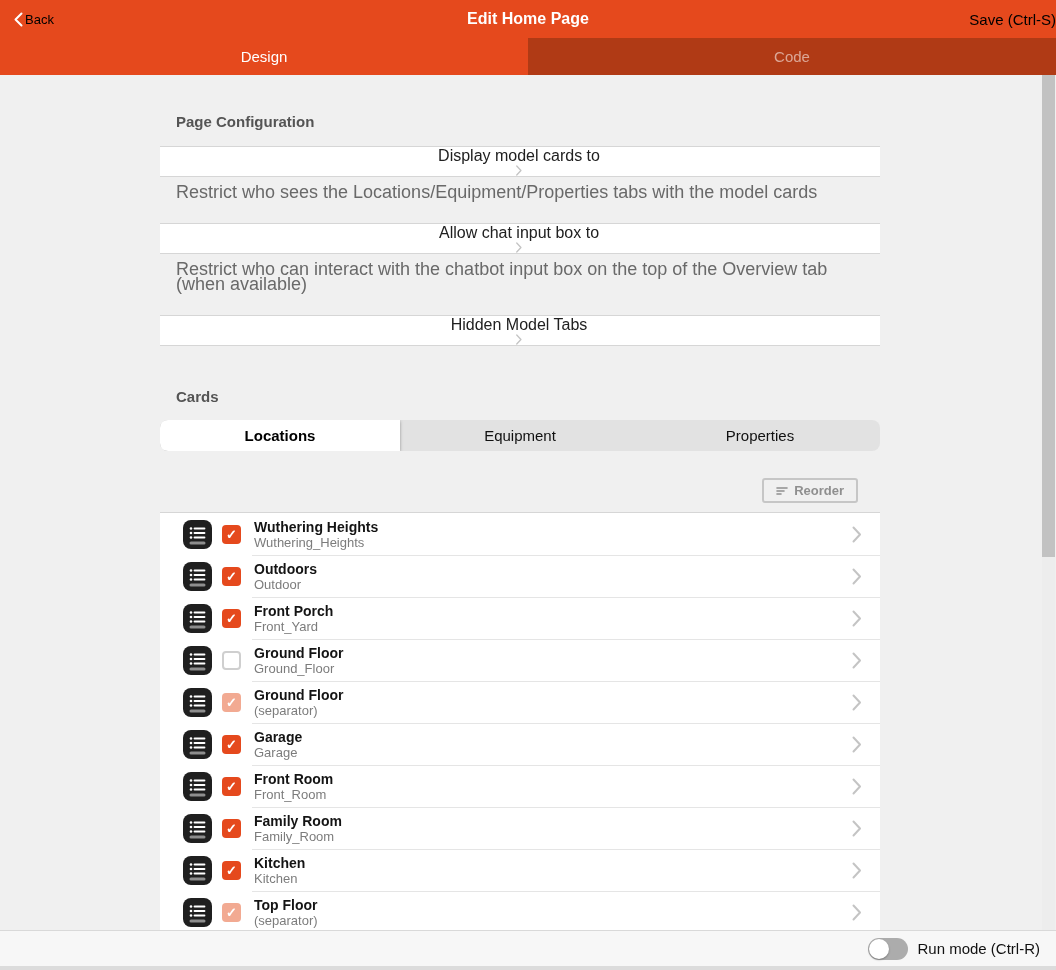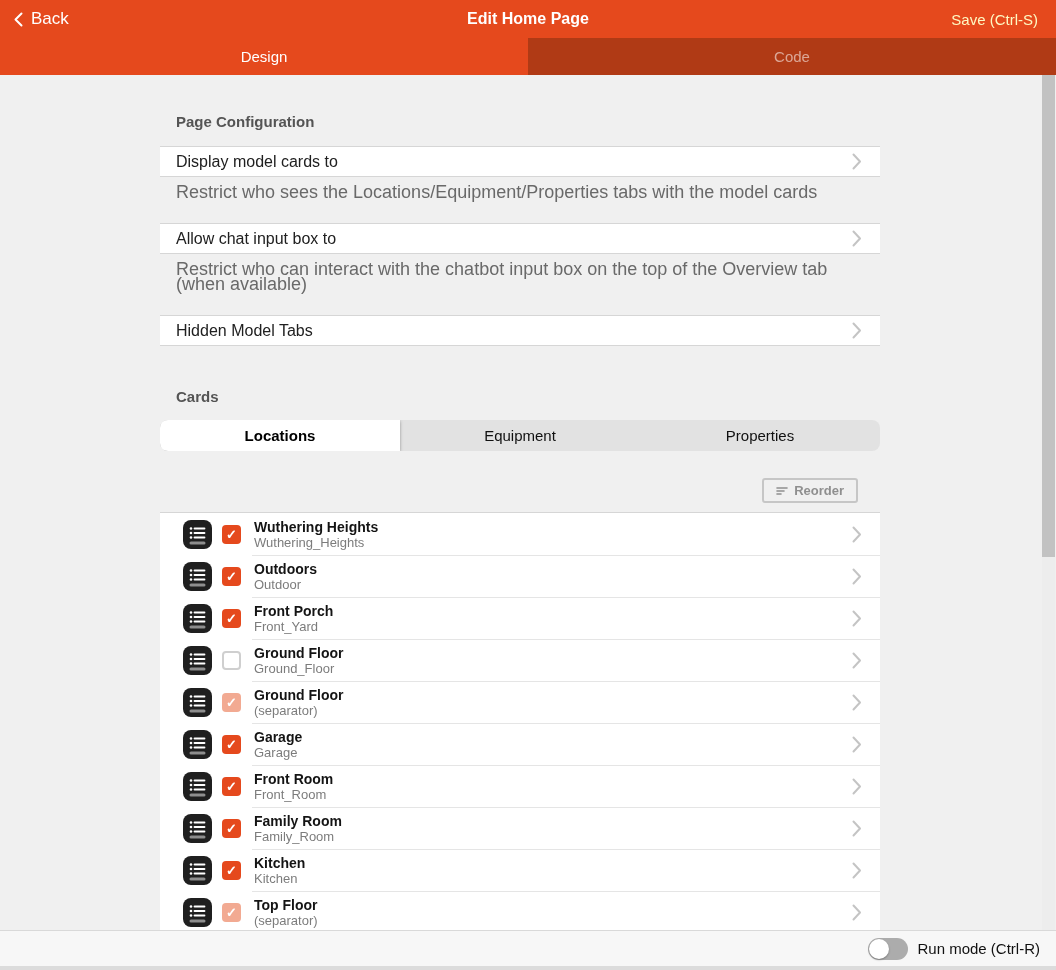--- a/index.html
+++ b/index.html
@@ -12,39 +12,39 @@
     --checkbox-disabled:#F2AA92;
     --scroll-thumb:#C2C2C2;
   }
   *{box-sizing:border-box;margin:0;padding:0;}
   html,body{width:1056px;height:970px;overflow:hidden;}
   body{font-family:"Liberation Sans",sans-serif;background:#fff;}
   .app{width:1056px;height:970px;position:relative;display:flex;flex-direction:column;background:var(--page-bg);}
 
   
   .topbar{height:38px;background:var(--accent);display:flex;align-items:center;position:relative;flex:0 0 auto;}
-  .back{display:flex;align-items:center;gap:8px;color:#ffffff;font-size:17px;padding-left:14px;cursor:pointer;}
+  .back{display:flex;align-items:center;gap:2px;color:#000000;font-size:13px;padding-left:14px;cursor:pointer;}
   .title{position:absolute;left:0;right:0;text-align:center;color:#fff;font-size:16px;font-weight:bold;pointer-events:none;}
-  .save{margin-left:auto;color:#fef9c3;font-size:15px;padding-right:18px;cursor:pointer;position:relative;z-index:1;text-align:right;}
+  .save{margin-left:auto;color:#000000;font-size:15px;cursor:pointer;position:relative;z-index:1;text-align:right;}
 
   
   .tabbar{height:37px;display:flex;flex:0 0 auto;}
   .tab{flex:1;display:flex;align-items:center;justify-content:center;font-size:15px;cursor:pointer;}
   .tab.design{background:var(--accent);color:#fff;}
   .tab.code{background:var(--code-tab-bg);color:rgba(255,255,255,0.55);}
 
   
   .content{flex:1 1 auto;position:relative;background:var(--page-bg);overflow:hidden;}
   .col{margin-left:160px;width:720px;}
 
   .block-title{font-size:15px;font-weight:bold;color:#545454;margin:38px 16px 16px;}
   .block-title.cards-title{margin-top:42px;margin-bottom:15px;}
 
   .row{height:31px;background:#fff;border-top:1px solid var(--hairline);border-bottom:1px solid var(--hairline);
-       display:flex;align-items:center;justify-content:space-between;padding:0 18px 0 16px;cursor:pointer;}
+       display:flex;align-items:center;justify-content:space-between;padding:0 18px 0 16px;cursor:pointer;flex-direction:column;}
   .row-label{font-size:16px;color:#202020;}
   .row-desc{font-size:18px;color:#696969;margin:8px 16px 23px;line-height:15px;}
 
   
   .segmented{height:31px;background:#E2E2E2;border-radius:8px;display:flex;overflow:hidden;}
   .seg{flex:1;display:flex;align-items:center;justify-content:center;font-size:15px;color:#111;font-weight:500;cursor:pointer;}
   .seg.active{background:#fff;border-radius:0;font-weight:bold;color:#000;box-shadow:0 1px 3px rgba(0,0,0,0.35);}
 
   .reorder-row{display:flex;justify-content:flex-end;margin:27px 22px 9px 0;}
   .reorder{display:inline-flex;align-items:center;gap:6px;border:2px solid #C6C6C6;border-radius:3px;background:transparent;

